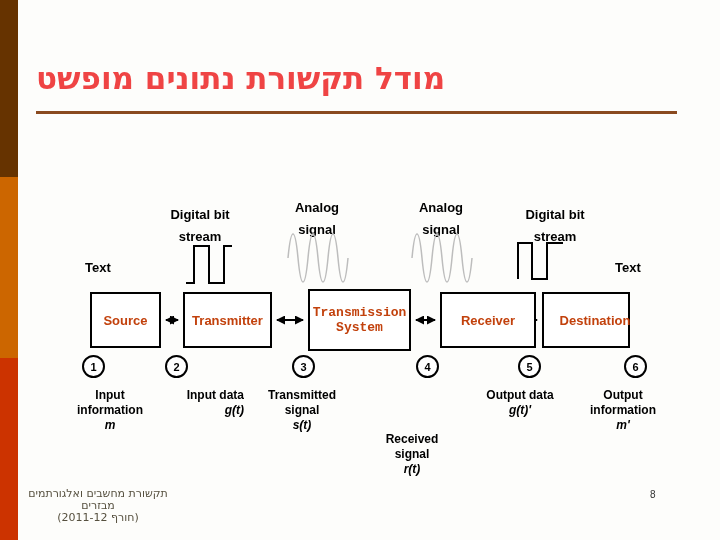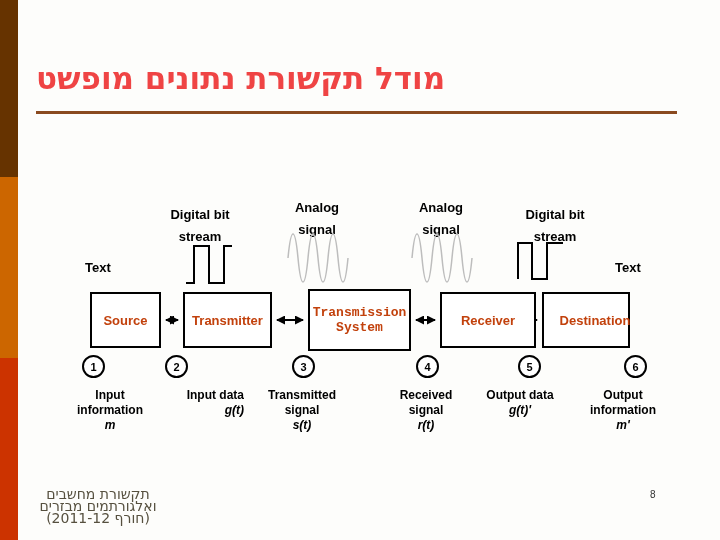--- a/index.html
+++ b/index.html
@@ -61,34 +61,34 @@
   .tl-text-right    { left:608px; top:257px; width:40px; }
 
   
   .stage-label {
     position:absolute; top:388px; text-align:center;
     font-weight:bold; font-size:12px; line-height:15px; color:#000;
   }
   .sl1 { left:70px;  width:80px; }
   .sl2 { left:154px; width:90px;text-align:right; }
   .sl3 { left:258px; width:88px; }
-  .sl4 { left:386px; width:80px; }
+  .sl4 { left:372px; width:80px;margin-top:44px; }
   .sl5 { left:475px; width:90px; }
   .sl6 { left:579px; width:88px; }
   .formula { font-style:italic; font-weight:bold; }
 
   
   .diagram-overlay { position:absolute; left:60px; top:190px; width:620px; height:170px; }
 
   
   .footer {
     position:absolute; left:28px; top:488px; width:140px;
     direction:rtl; text-align:center;
     font-family:"DejaVu Sans", sans-serif;
-    font-size:14px; line-height:12px; color:#56503f;
+    font-size:11px; line-height:12px; color:#56503f;
   }
   .page-number {
     position:absolute; left:650px; top:489px;
     font-size:10px; color:#333;
   }
 </style>
 </head>
 <body>
 
 <div class="slide" style="background-color: rgb(253, 253, 251);">

